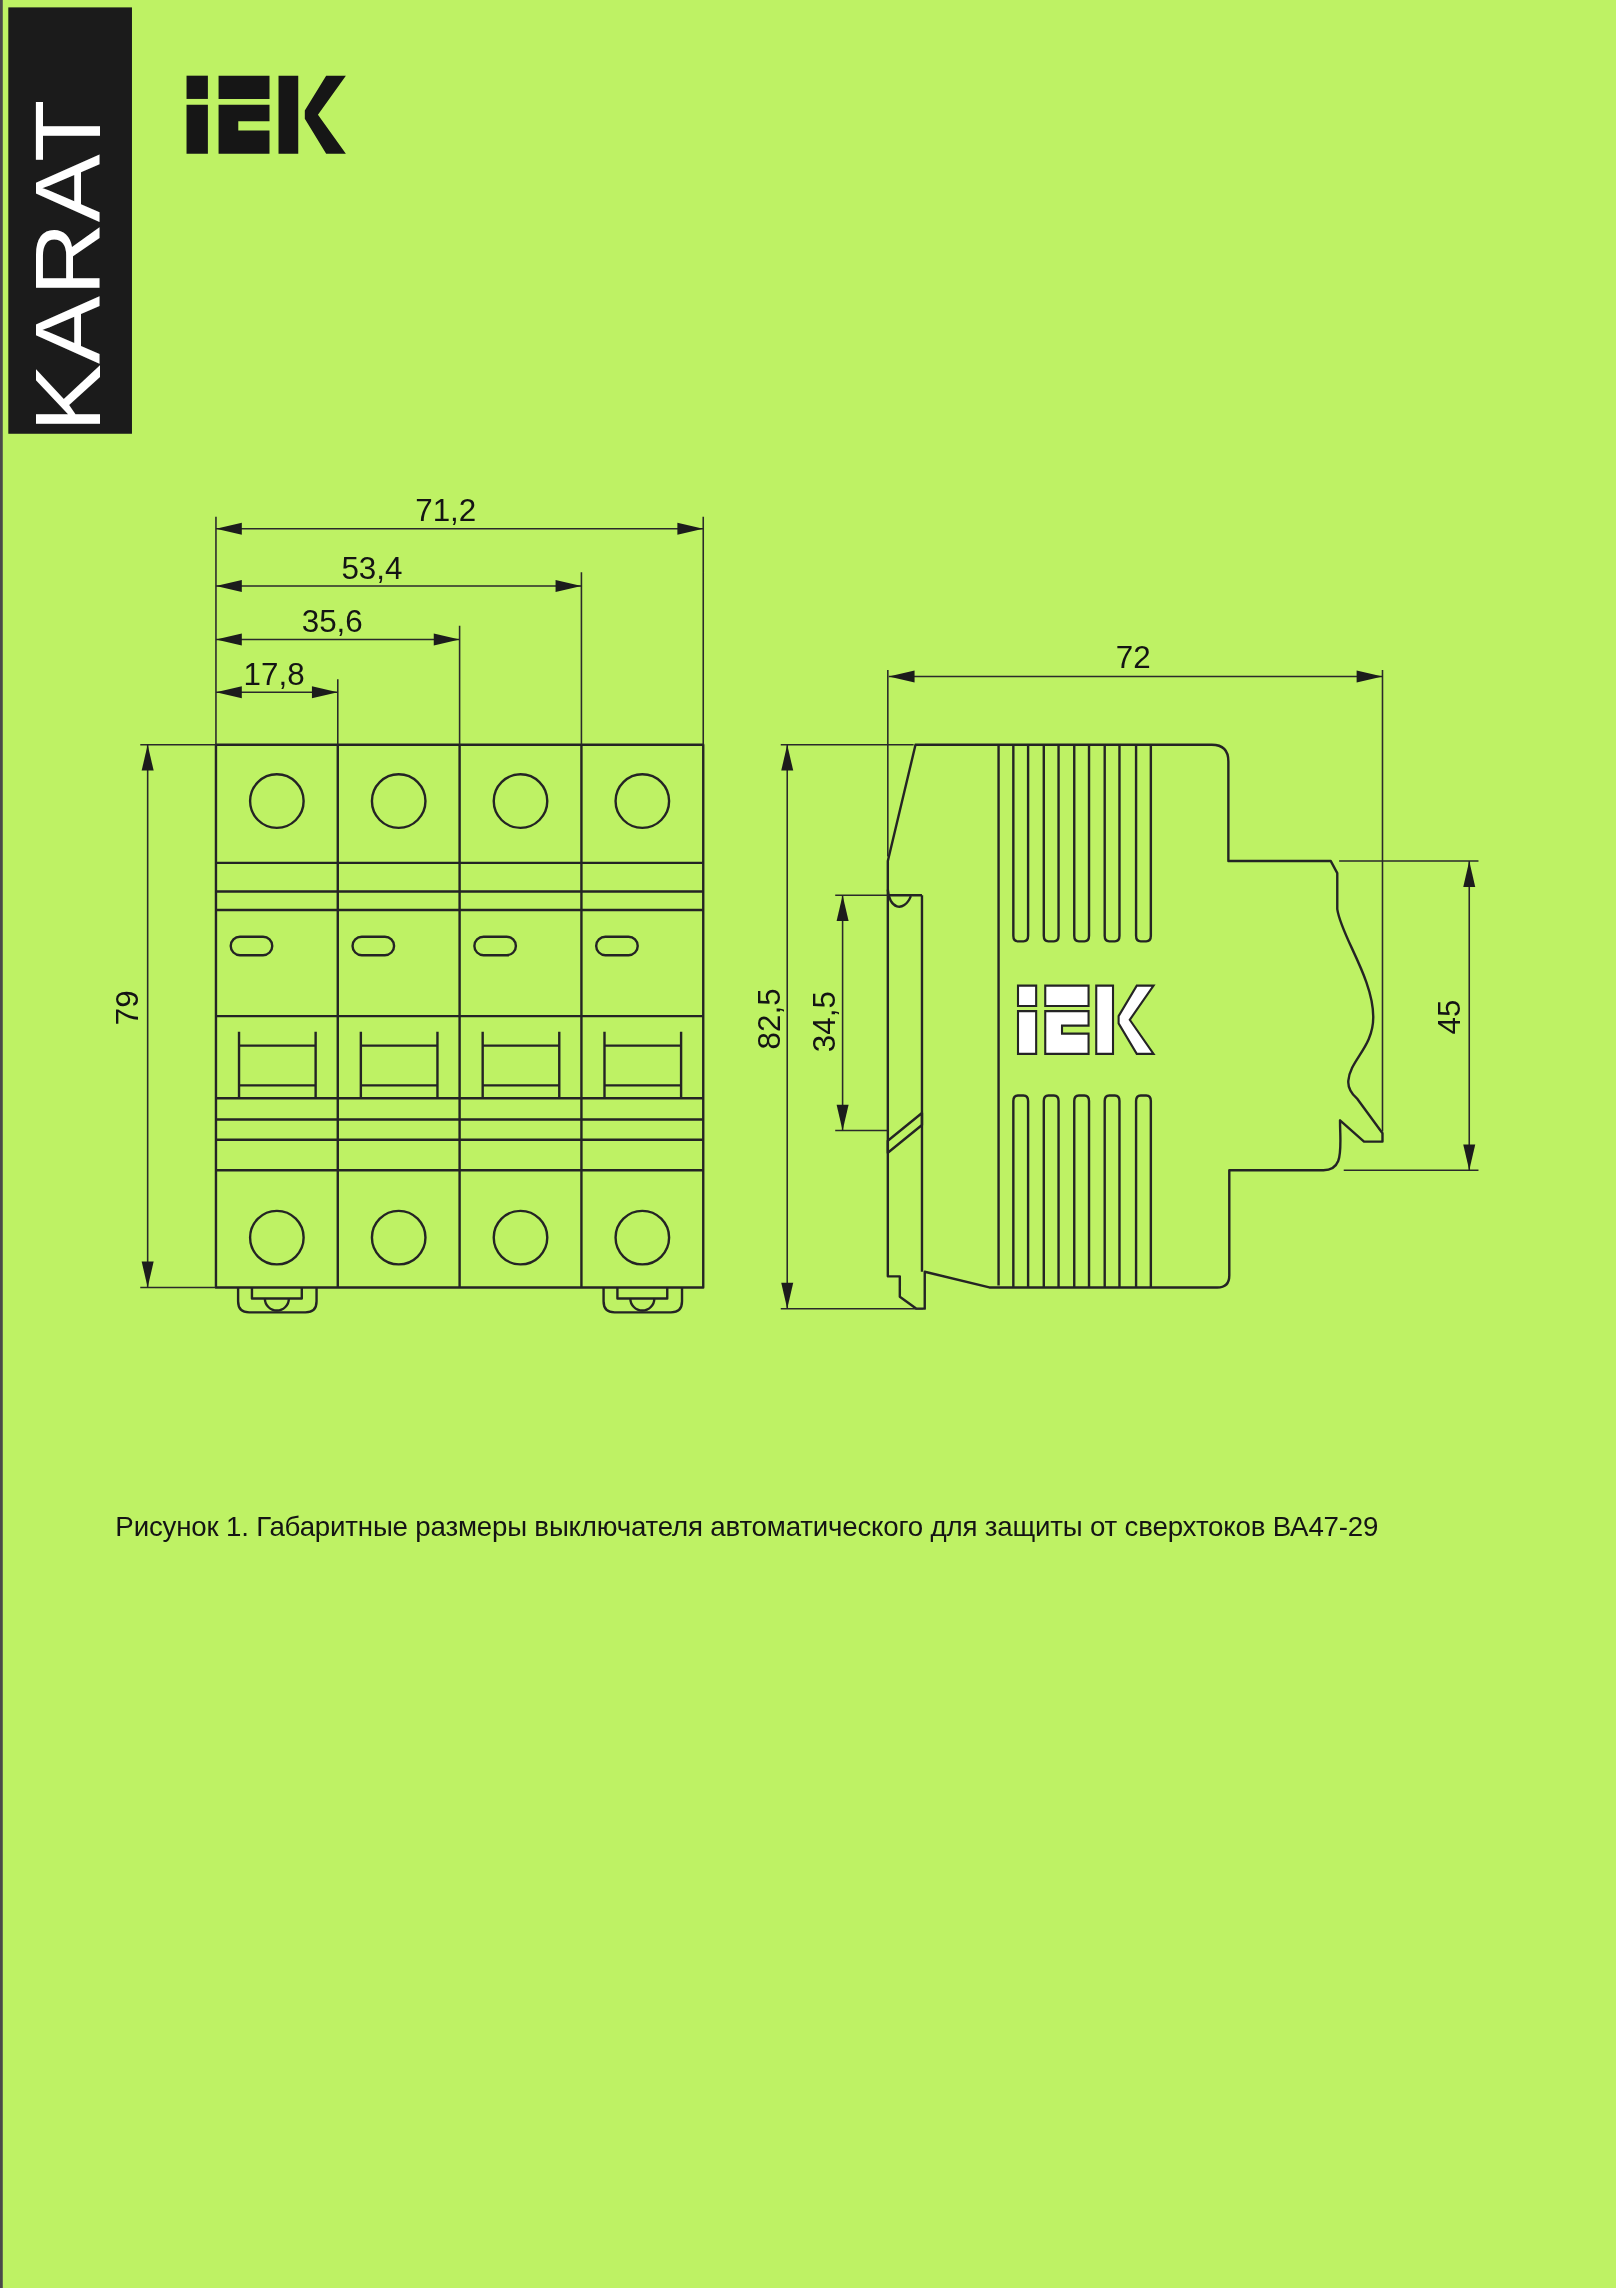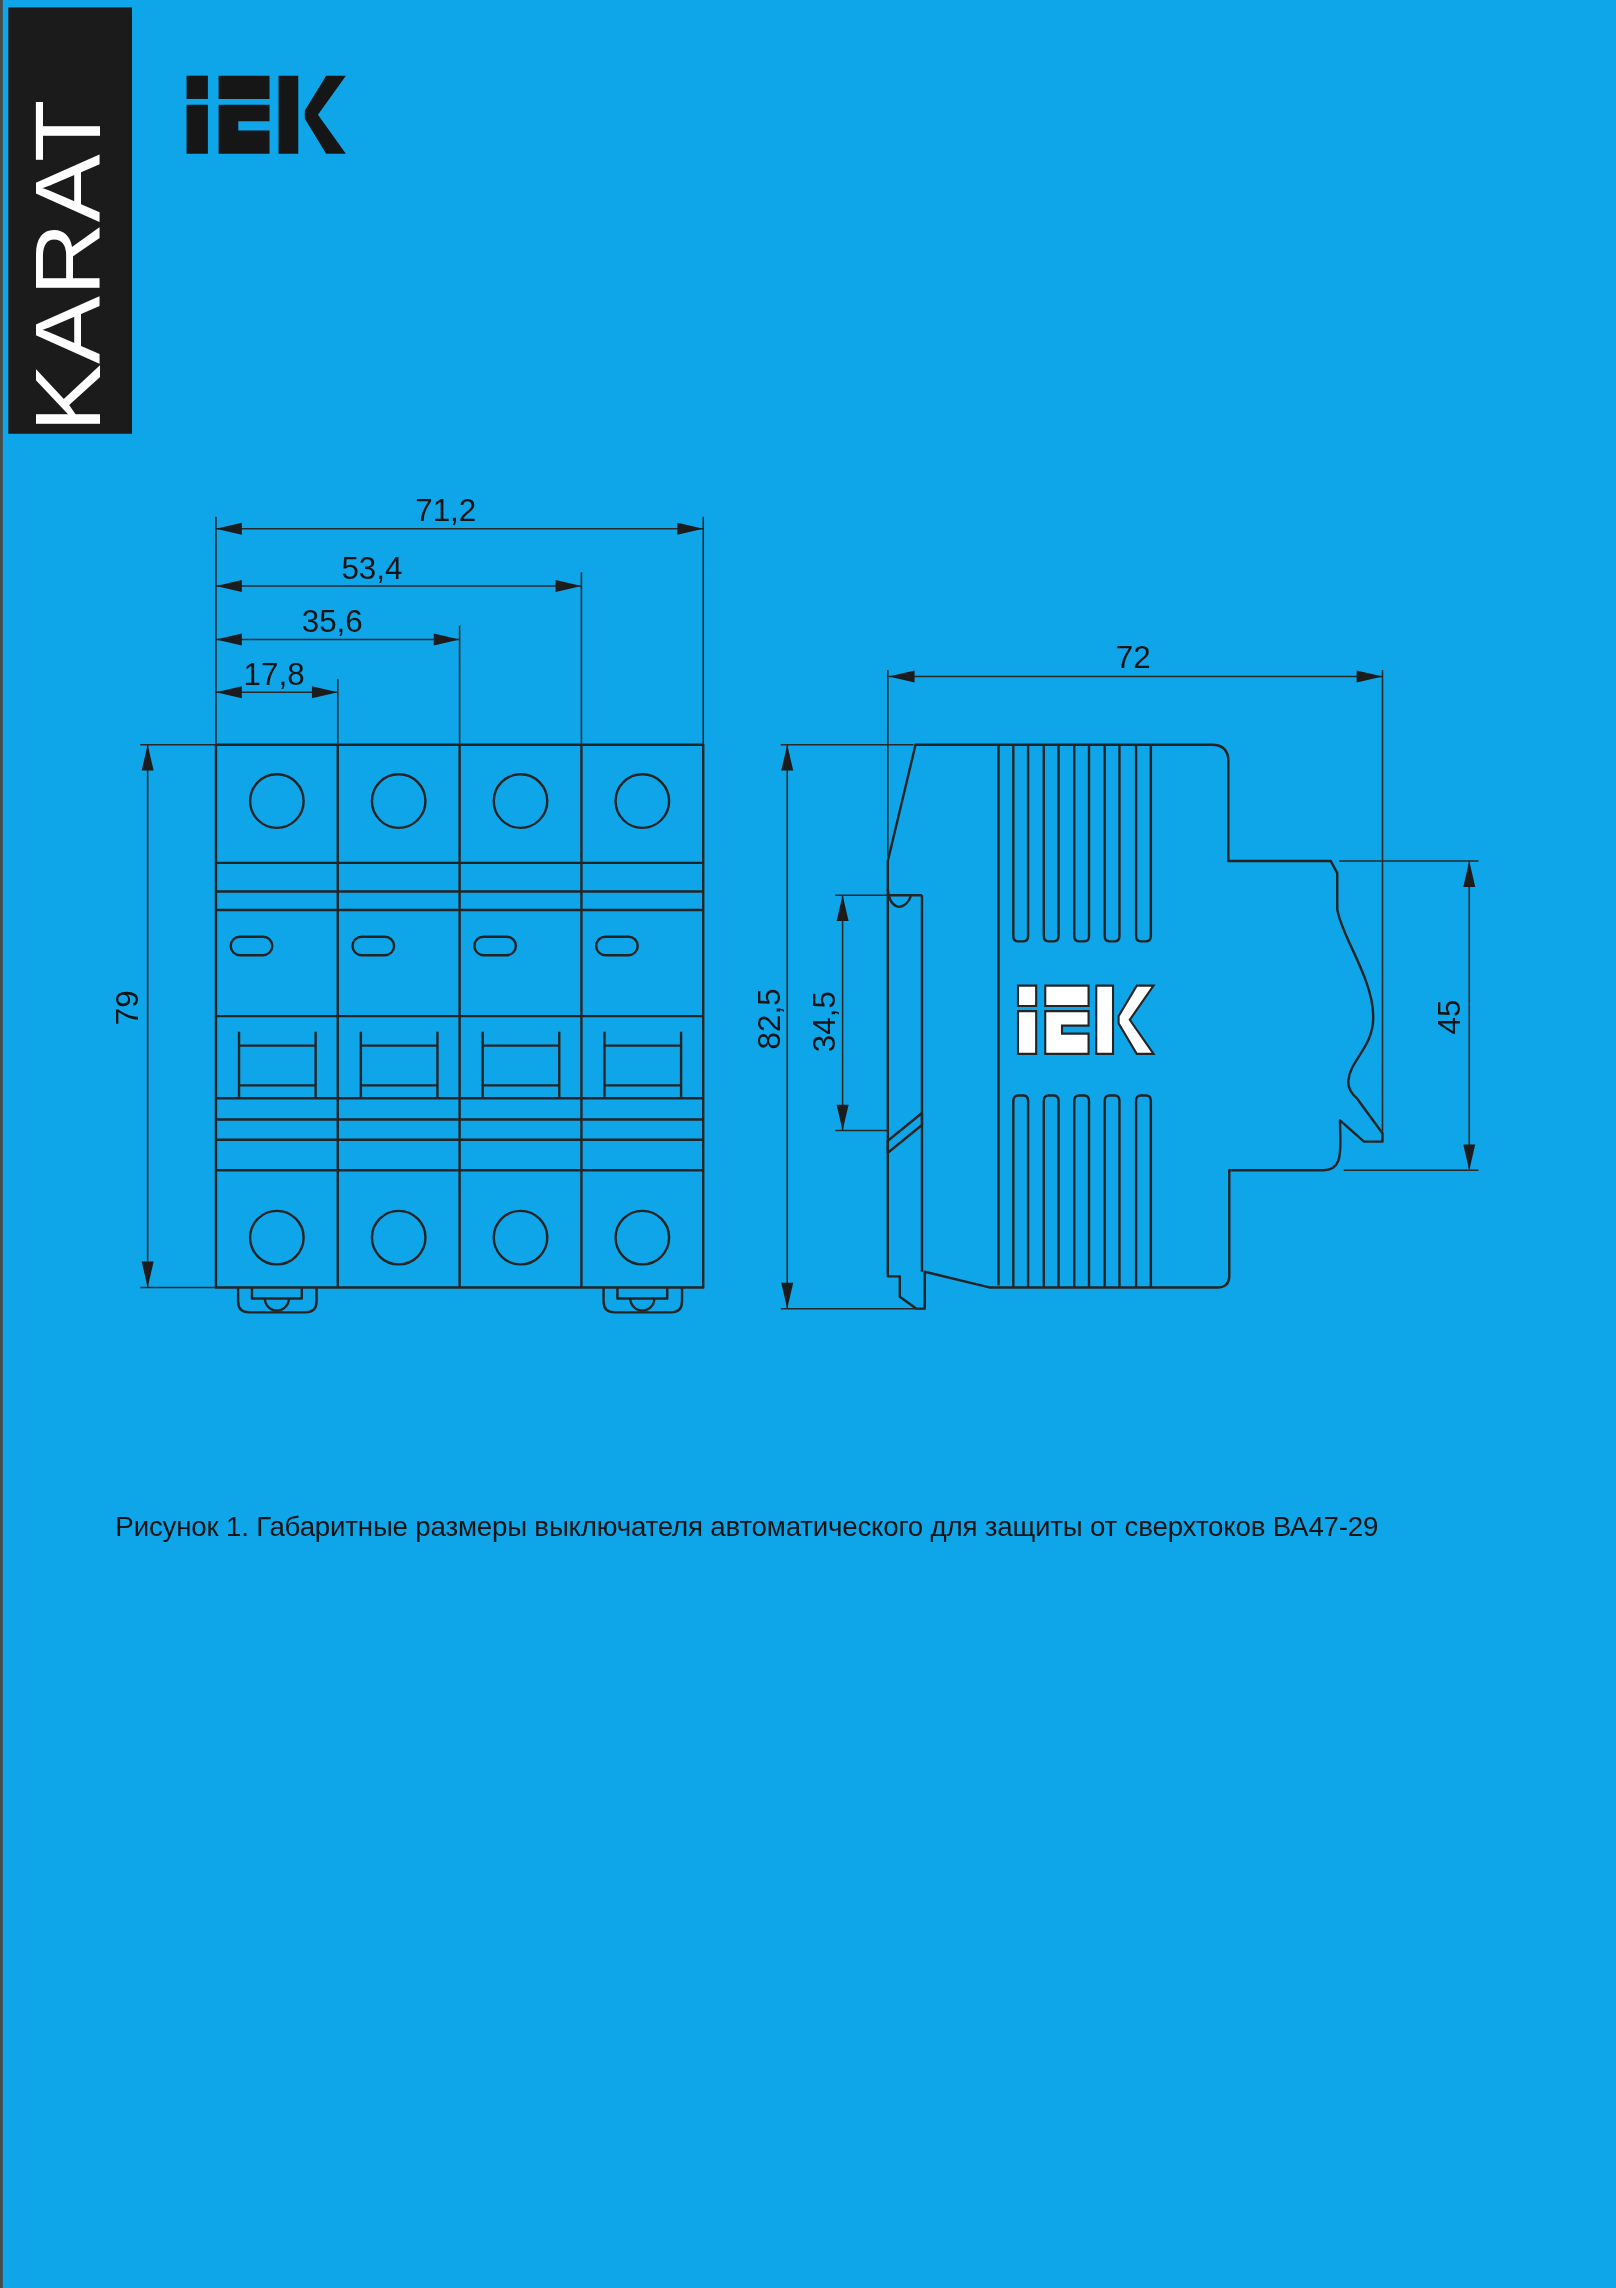--- a/index.html
+++ b/index.html
@@ -1,19 +1,19 @@
 <!DOCTYPE html>
 <html style="font-size:14.8px"><head>
 <meta charset="utf-8">
 <style>
   html,body{margin:0;padding:0;background:#e8e8e8;}
   .page{
     position:relative;
     width:1616px;height:2289px;
-    background:#0ea5e9;
+    background:#bef264;
     font-family:"Liberation Sans", sans-serif;
     overflow:hidden;
   }
   svg.drawing{position:absolute;inset:0;display:block;}
   svg text{fill:#161616;}
   .outline{fill:none;stroke:#242424;stroke-width:2.6;stroke-linejoin:round;}
   .thin{fill:none;stroke:#2a2a2a;stroke-width:1.7;}
   .dimline{fill:none;stroke:#2a2a2a;stroke-width:1.7;}
   .arrow{fill:#1c1c1c;stroke:none;}
   .dimtext{font-size:34px;fill:#141414;}

